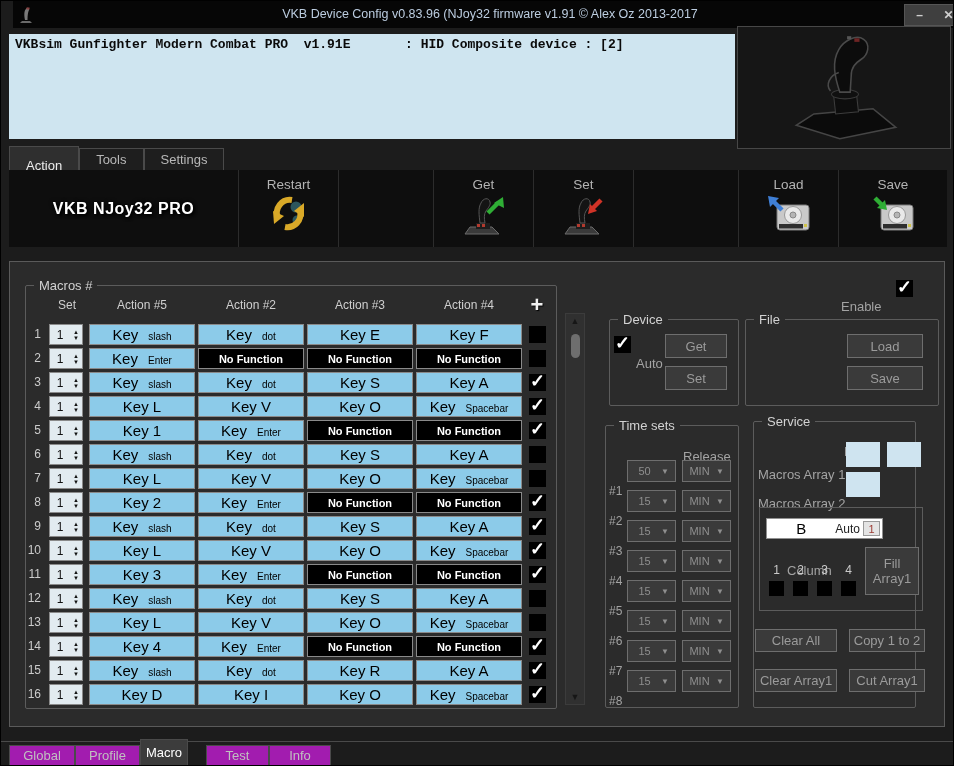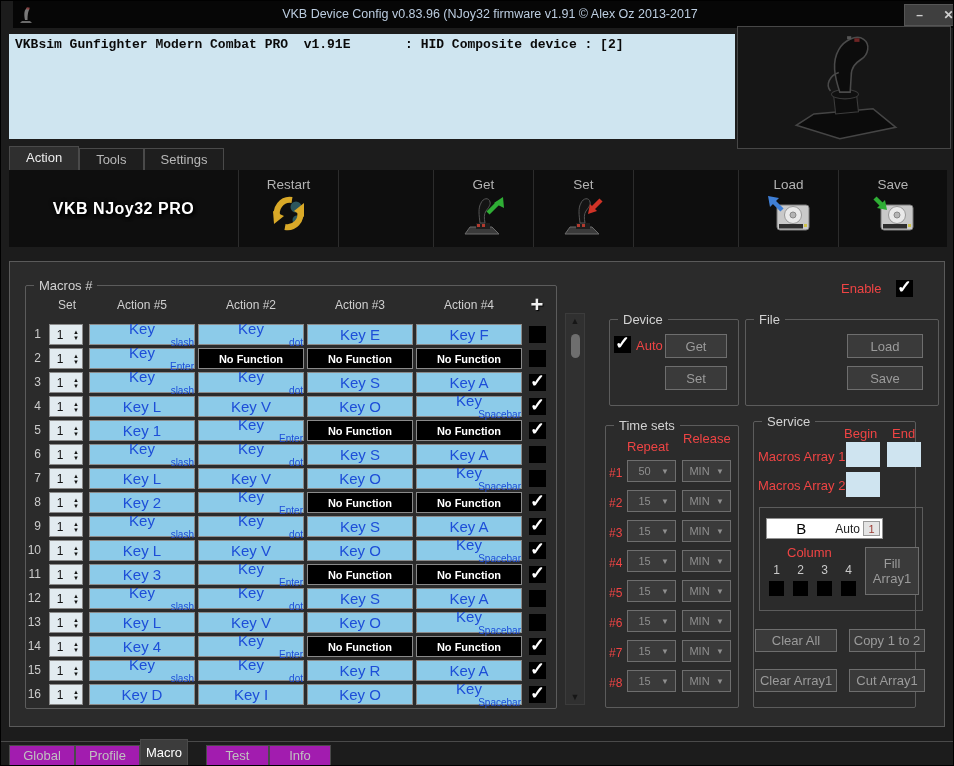--- a/index.html
+++ b/index.html
@@ -18,21 +18,21 @@
   .device-info { position:absolute; left:8px; top:33px; width:726px; height:105px; background:#cfe5f0; color:#0a0a0a;
                  font-family:"Liberation Mono","DejaVu Sans Mono",monospace; font-size:13px; font-weight:bold;
                  padding:3px 6px; white-space:pre; }
   .stick-panel { position:absolute; left:736px; top:25px; width:214px; height:123px; background:#161616; border:1px solid #474747; }
   .stick-panel svg { position:absolute; left:28px; top:4px; }
 
   
   .tabs-top { position:absolute; left:8px; top:145px; height:24px; display:flex; align-items:flex-end; }
   .tab-top { background:#1e1e1e; color:#b8b8b8; border:1px solid #4a4a4a; border-bottom:none; font-size:13px;
              padding:3px 16px 4px 16px; height:22px; }
-  .tab-top.active { background:#2f2f2f; color:#ededed; height:24px; padding-top:3px; }
+  .tab-top.active { background:#2f2f2f; color:#ededed; height:24px; padding-top:11px; }
 
   
   .toolbar { position:absolute; left:8px; top:169px; width:938px; height:77px; background:#0e0e0e; display:flex; }
   .tcell { border-right:1px solid #2c2c2c; position:relative; height:100%; }
   .tcell:last-child { border-right:none; }
   .tcell .tlabel { position:absolute; top:7px; left:0; right:0; text-align:center; color:#b3b3b3; font-size:13.5px; }
   .tcell .ticon { position:absolute; top:24px; left:0; right:0; display:flex; justify-content:center; }
   .devname { position:absolute; left:0; right:0; top:30px; text-align:center; color:#fff; font-size:16px; font-weight:bold;
              letter-spacing:.5px; text-shadow:2px 2px 3px #000, 0 0 4px #000; }
 
@@ -50,36 +50,36 @@
   #macro-rows { position:absolute; left:22px; top:322px; width:540px; height:384px; }
   .mrow { position:absolute; left:0; width:540px; height:24px; }
   .rownum { position:absolute; left:0; top:4px; width:18px; text-align:right; color:#cccccc; font-size:12px; }
   .spin { position:absolute; left:26px; top:1px; width:34px; height:21px; background:#e2ebf0; border:1px solid #8a8a8a;
           display:flex; align-items:center; }
   .spin .sval { flex:1; text-align:center; color:#111; font-size:12px; }
   .spin .sarrows { width:12px; display:flex; flex-direction:column; align-items:center; justify-content:center; }
   .spin .sarrows span { font-size:6px; line-height:6px; color:#111; }
   .kcell { position:absolute; top:1px; width:106px; height:21px; border:1px solid #8a8a8a; display:flex;
            align-items:center; justify-content:center; }
-  .kcell.key { background:var(--key-blue,#8ccbe9); color:#1d4ed8; font-size:15px;flex-direction:column; }
+  .kcell.key { background:var(--key-blue,#8ccbe9); color:#000000; font-size:15px; }
   .kcell.key .sub { font-size:10px; align-self:flex-end; padding-bottom:2px; margin-left:10px; }
   .kcell.nf { background:#000; color:#fff; font-size:11px; font-weight:bold; }
   .c1{left:66px}.c2{left:175px}.c3{left:284px}.c4{left:393px}
   .chk { width:17px; height:17px; background:#000; position:relative; }
   .chk.checked::after { content:"\2713"; position:absolute; left:1px; top:-4px; color:#fff; font-size:18px; font-weight:bold; }
   .mrow .chk { position:absolute; left:506px; top:3px; }
 
   
   .sbar { position:absolute; left:564px; top:312px; width:20px; height:392px; background:#303030; border:1px solid #3c3c3c; }
   .sbar .sb-up, .sbar .sb-dn { position:absolute; left:0; width:18px; text-align:center; color:#161616; font-size:9px; }
   .sbar .sb-up { top:2px; } .sbar .sb-dn { bottom:2px; }
   .sbar .sb-thumb { position:absolute; left:5px; top:20px; width:9px; height:24px; background:#6e6e6e; border-radius:5px; }
 
   
-  .rlabel { position:absolute; color:#ef4444; font-size:13px; }
+  .rlabel { position:absolute; color:#a3a3a3; font-size:13px;margin-top:18px; }
   .btn-dark { position:absolute; background:#3a3a3a; border:1px solid #6e6e6e; color:#9b9b9b; font-size:13px;
               display:flex; align-items:center; justify-content:center; text-align:center; cursor:default; }
   .dd { position:absolute; width:49px; height:22px; background:#3a3a3a; border:1px solid #6e6e6e; color:#8f8f8f;
         font-size:11px; display:flex; align-items:center; }
   .dd .dval { flex:1; text-align:center; }
   .dd .darr { width:14px; font-size:8px; color:#8f8f8f; }
   .bluebox { position:absolute; background:#cfe4f0; width:34px; height:25px; }
   .bfield { position:absolute; left:765px; top:517px; width:117px; height:21px; background:#fff; border:1px solid #909090;
             display:flex; align-items:center; }
   .bfield .bval { flex:1; text-align:center; color:#000; font-size:15px; }

